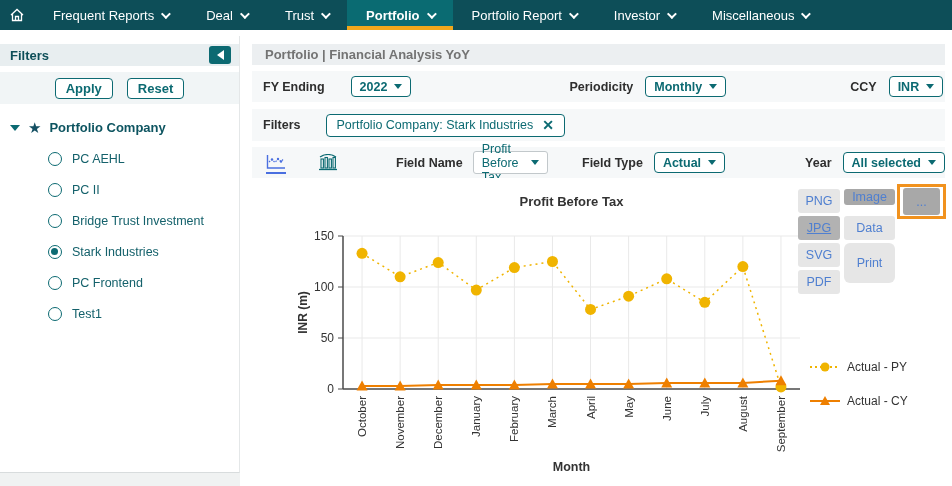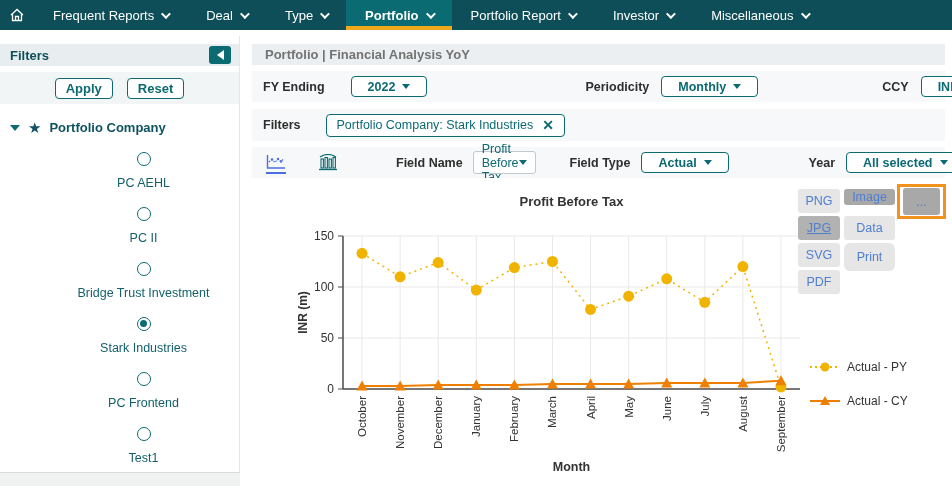--- a/index.html
+++ b/index.html
@@ -19,35 +19,35 @@
   .filters-header { height:22px; margin:8px 0 0 0; background:#e8eef0; display:flex; align-items:center; justify-content:space-between; padding:0 8px 0 10px; }
   .filters-title { color:#0d4e58; font-weight:700; font-size:13px; }
   .collapse-btn { width:22px; height:18px; background:#0c6a72; border-radius:3px; display:flex; align-items:center; justify-content:center; cursor:pointer; }
   .collapse-btn .tri { width:0; height:0; border-top:5px solid transparent; border-bottom:5px solid transparent; border-right:7px solid #fff; }
   .apply-row { height:32px; margin-top:6px; background:#f1f5f6; display:flex; align-items:center; justify-content:center; gap:14px; }
   .btn-outline { min-width:56px; height:21px; background:#fff; border:1.6px solid #0c6a72; border-radius:4px; color:#0c6a72; font-weight:700; font-size:13px; cursor:pointer; font-family:"Liberation Sans",sans-serif; padding:0 10px; }
   .tree-group { display:flex; align-items:center; gap:8px; margin:16px 0 0 10px; }
   .tree-caret { width:0; height:0; border-left:5px solid transparent; border-right:5px solid transparent; border-top:6px solid #0c6a72; cursor:pointer; }
   .star { color:#145063; font-size:15px; line-height:1; }
   .tree-label { color:#0d5460; font-weight:700; font-size:13px; }
-  .radio-row { display:flex; align-items:center; gap:10px; margin:17px 0 0 48px; cursor:pointer;flex-direction:column; }
+  .radio-row { display:flex; align-items:center; gap:10px; margin:17px 0 0 48px; cursor:pointer; }
   .radio { width:14px; height:14px; border:1.7px solid #0c6a72; border-radius:50%; position:relative; flex:none; }
   .radio.checked::after { content:""; position:absolute; left:2.2px; top:2.2px; width:7px; height:7px; border-radius:50%; background:#0c6a72; }
   .radio-label { color:#14616b; font-size:12.5px; }
 
   
   .main { position:absolute; left:252px; top:36px; width:693px; height:450px; background:#fff; }
   .breadcrumb-bar { height:21px; margin-top:8px; background:#eceff1; display:flex; align-items:center; padding-left:13px; }
   .breadcrumb { color:#737373; font-weight:700; font-size:13px; }
   .frow { background:#f6f8f9; display:flex; align-items:center; }
   .row-fy { height:31px; margin-top:6px; }
   .row-filters { height:32px; margin-top:7px; }
   .row-controls { height:31px; margin-top:6px; }
   .lbl { color:#2e2e2e; font-weight:700; font-size:12.5px; white-space:nowrap; }
-  .dd-teal { display:inline-flex; align-items:center; gap:7px; height:21px; padding:0 16px; background:#fff; border:1.5px solid #0c6a72; border-radius:4px; color:#0c6a72; font-weight:700; font-size:12.5px; cursor:pointer; white-space:nowrap; }
+  .dd-teal { display:inline-flex; align-items:center; gap:7px; height:21px; padding:0 8px; background:#fff; border:1.5px solid #0c6a72; border-radius:4px; color:#0c6a72; font-weight:700; font-size:12.5px; cursor:pointer; white-space:nowrap; }
   .caret-dn { width:0; height:0; border-left:4.5px solid transparent; border-right:4.5px solid transparent; border-top:5.5px solid #0c6a72; }
   .chip { display:inline-flex; align-items:center; gap:9px; height:23px; padding:0 10px; background:#fff; border:1.5px solid #0c6a72; border-radius:4px; color:#0c6a72; font-size:12.5px; }
   .chip-x { color:#0c6a72; font-weight:700; font-size:14px; cursor:pointer; line-height:1; }
   .dd-field { display:inline-flex; align-items:center; justify-content:space-between; width:126px; height:23px; padding:0 8px; background:#fff; border:1px solid #c2c8cb; border-radius:3px; color:#0c6a72; font-size:12.5px; cursor:pointer; }
   .chart-icon-btn { width:24px; height:22px; display:flex; align-items:center; justify-content:center; cursor:pointer; }
   .chart-icon-btn.selected { border-bottom:2px solid #4a6fe0; }
 
   
   .chart-wrap { position:relative; width:693px; height:306px; background:#fff; }
   .chart-title { position:absolute; left:91px; top:16px; width:457px; text-align:center; color:#333; font-weight:700; font-size:13px; }
@@ -72,21 +72,21 @@
   </div>
   <div class="nav-item">
       <span>Frequent Reports</span>
       <span class="chev"></span>
     </div>
   <div class="nav-item">
       <span>Deal</span>
       <span class="chev"></span>
     </div>
   <div class="nav-item">
-      <span>Type</span>
+      <span>Trust</span>
       <span class="chev"></span>
     </div>
   <div class="nav-item active">
       <span>Portfolio</span>
       <span class="chev"></span>
     </div>
   <div class="nav-item">
       <span>Portfolio Report</span>
       <span class="chev"></span>
     </div>
@@ -300,17 +300,17 @@
       </div>
     </div>
 
     
     <div class="export-btn" style="left:546px; top:11px; width:42px; height:24px;">PNG</div>
     <div class="export-btn mid" style="left:546px; top:38px; width:42px; height:24px;">JPG</div>
     <div class="export-btn" style="left:546px; top:65px; width:42px; height:24px;">SVG</div>
     <div class="export-btn" style="left:546px; top:92px; width:42px; height:24px;">PDF</div>
     <div class="export-btn dark" style="left:592px; top:11px; width:51px; height:16px;">Image</div>
     <div class="export-btn" style="left:592px; top:38px; width:51px; height:24px;">Data</div>
-    <div class="export-btn" style="left:592px; top:65px; width:51px; height:28px;border-radius:6px;">Print</div>
+    <div class="export-btn" style="left:592px; top:65px; width:51px; height:40px;border-radius:6px;">Print</div>
     <div class="export-btn dark" style="left:651px; top:10px; width:37px; height:27px;">...</div>
     <div class="annotation-box"></div>
   </div>
 </div>
 
 </body></html>

